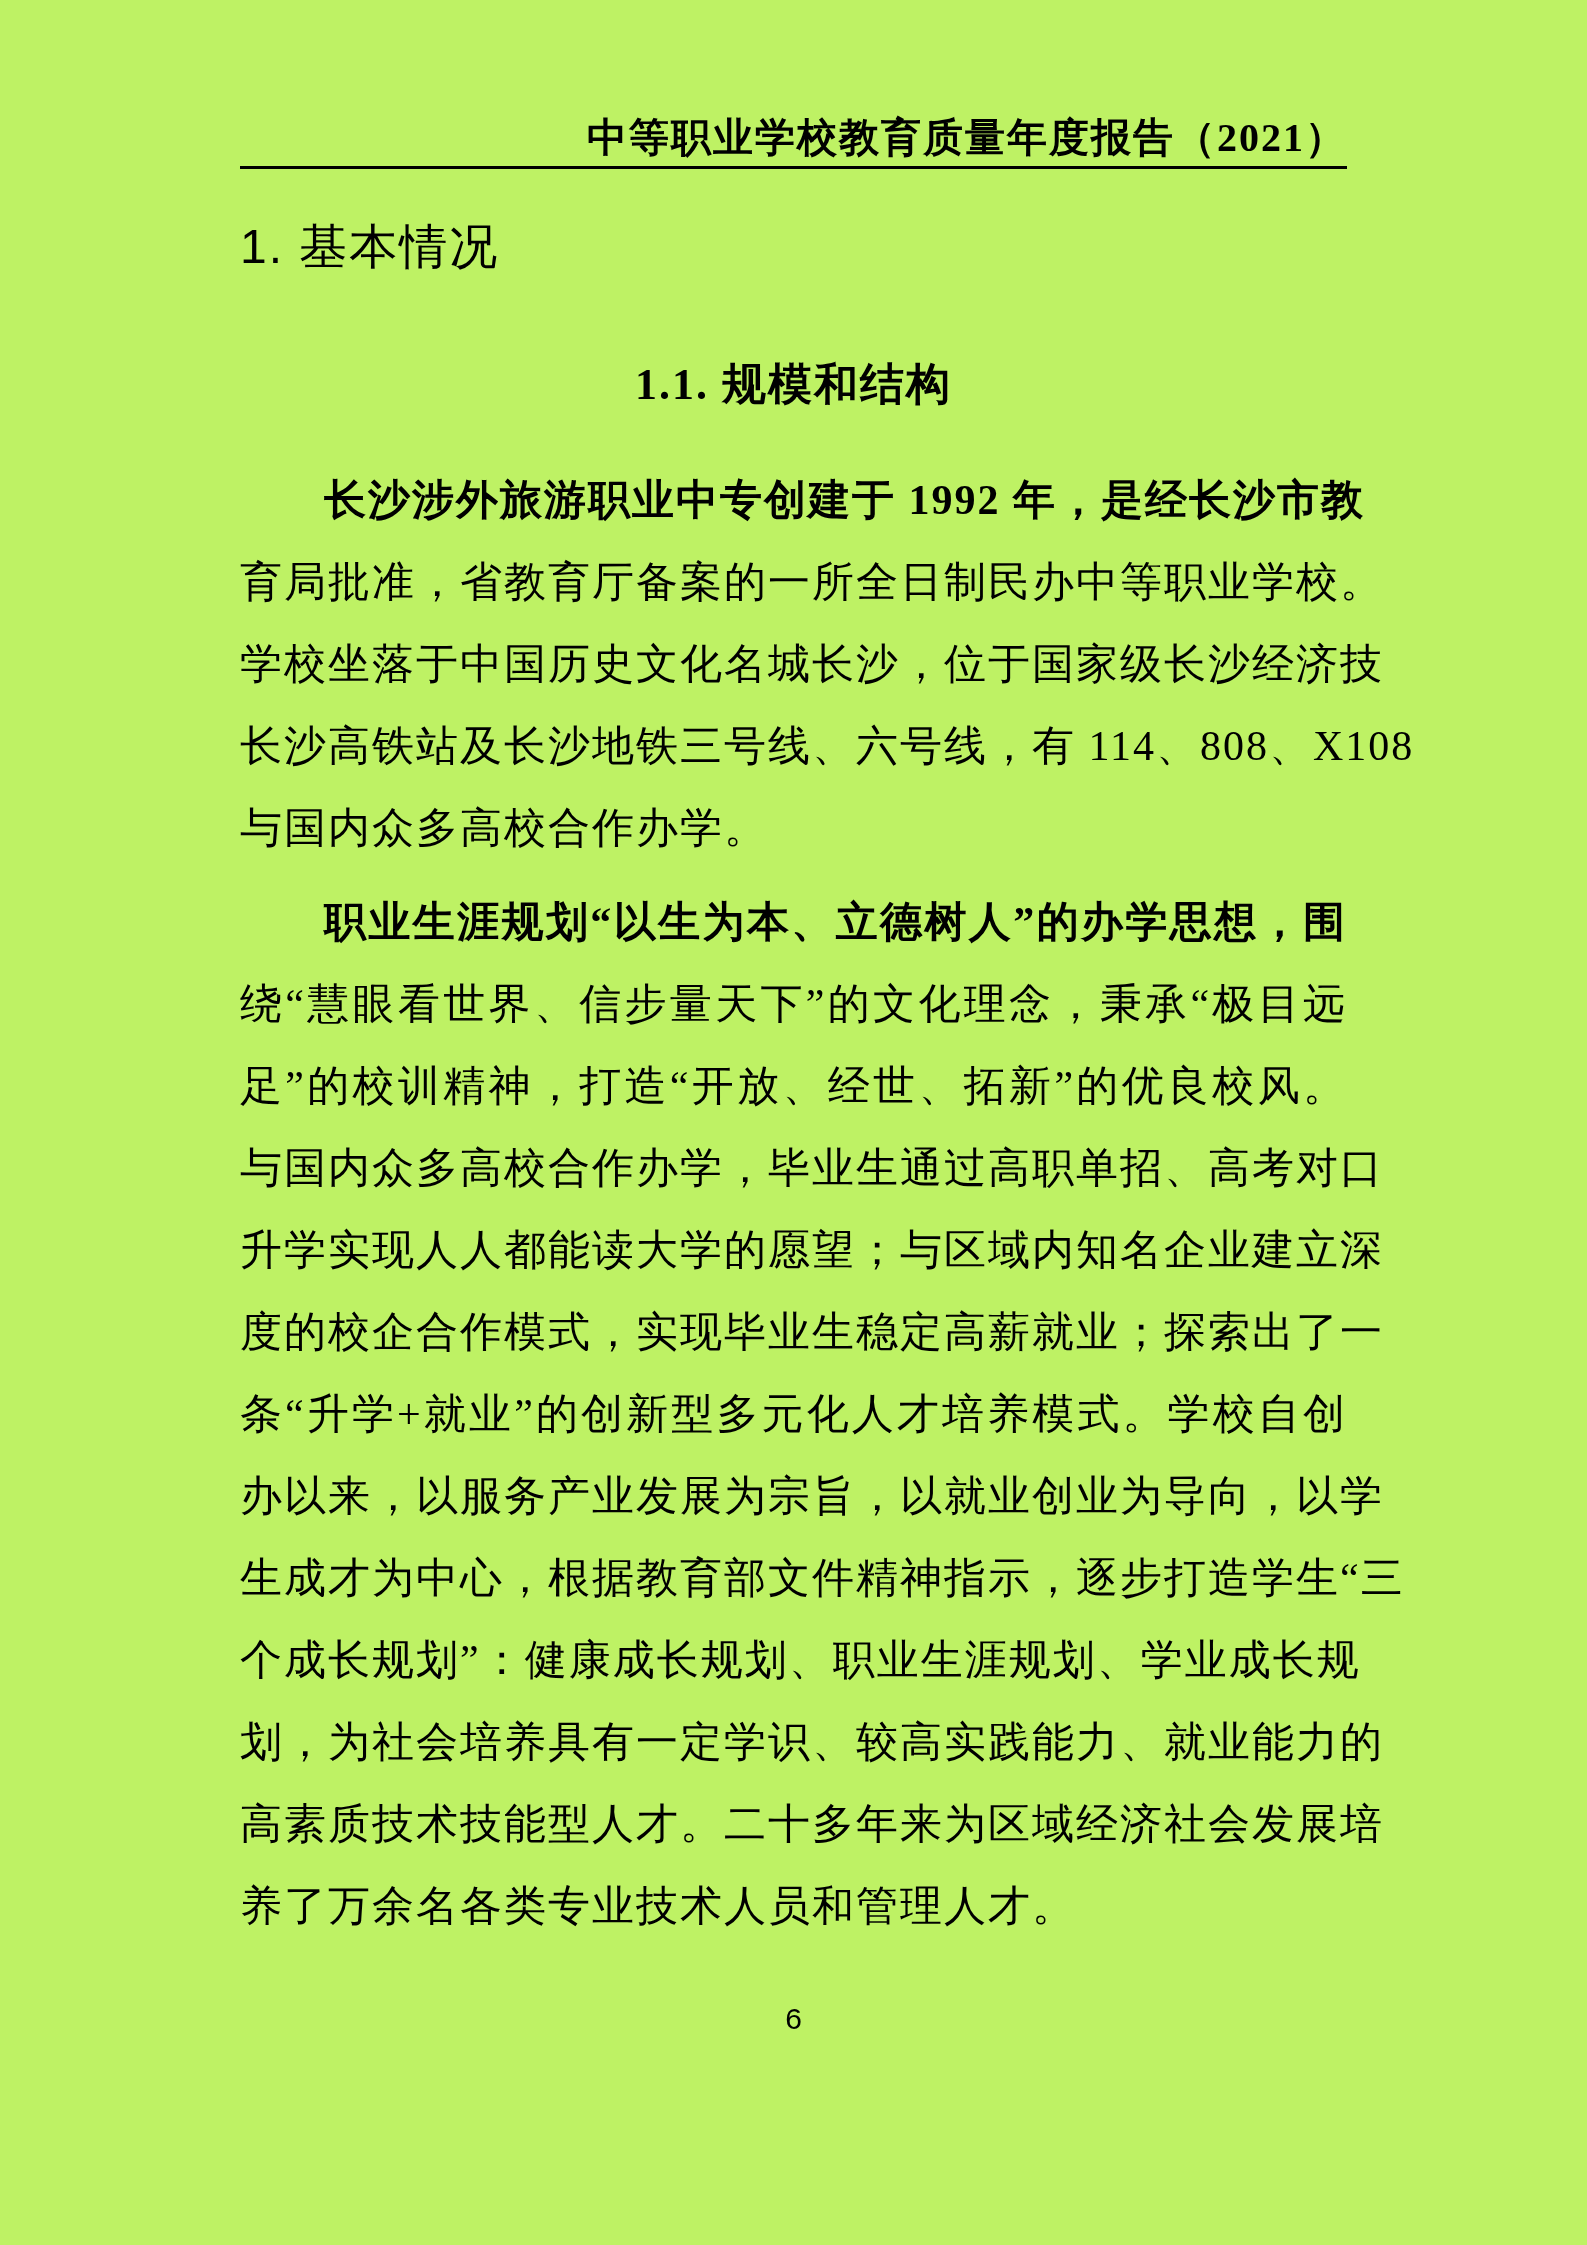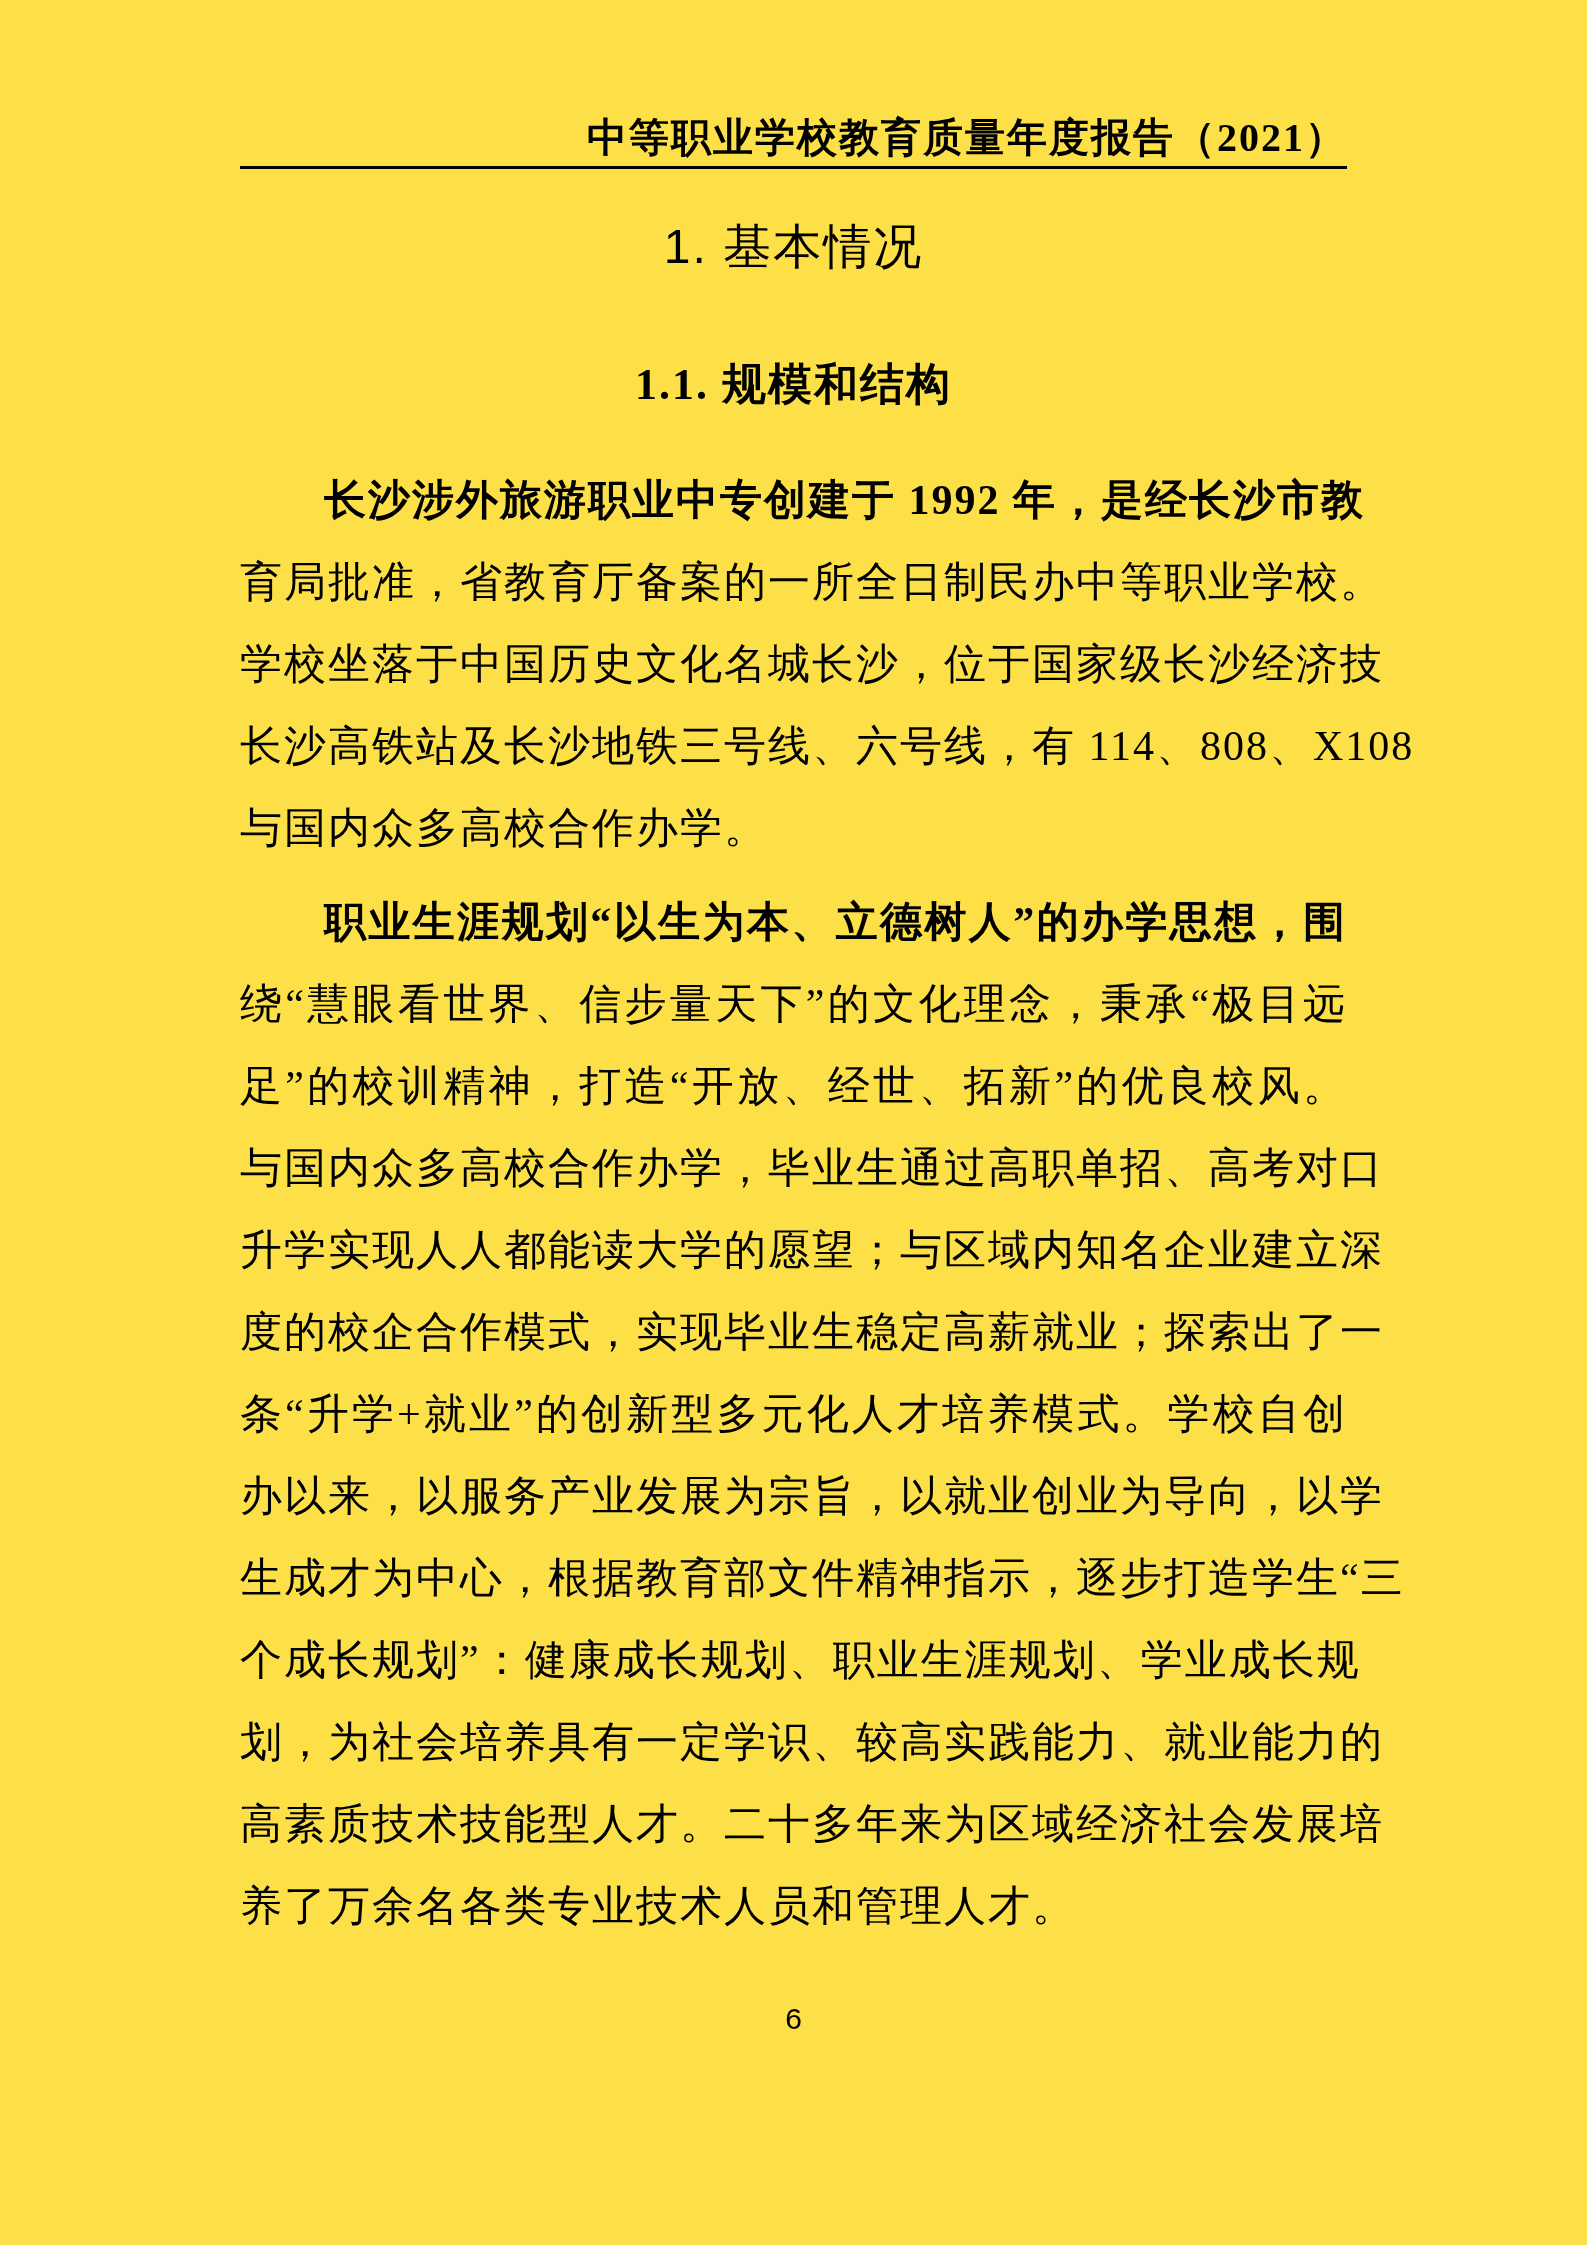--- a/index.html
+++ b/index.html
@@ -10,21 +10,21 @@
   body {
     width: 1587px;
     height: 2245px;
     font-family: "Liberation Serif", "DejaVu Serif", serif;
     color: #000000;
   }
   .page {
     position: relative;
     width: 1587px;
     height: 2245px;
-    background: #fde047;
+    background: #bef264;
     overflow: hidden;
   }
   
   .header {
     margin: 116px 240px 0 240px;
     padding-bottom: 6px;
     border-bottom: 3px solid #000000;
   }
   .header-title {
     font-size: 40px;
@@ -35,21 +35,20 @@
     font-family: "Liberation Serif", "DejaVu Serif", serif;
   }
   
   .h1 {
     margin: 50px 240px 0 240px;
     font-family: "Liberation Sans", "DejaVu Sans", sans-serif;
     font-size: 48px;
     line-height: 56px;
     font-weight: 500;
     letter-spacing: 2px;
-    text-align: center;
   }
   .h2 {
     margin: 84px 240px 0 240px;
     font-family: "Liberation Serif", "DejaVu Serif", serif;
     font-size: 44px;
     line-height: 52px;
     font-weight: 700;
     letter-spacing: 2px;
     text-align: center;
   }

